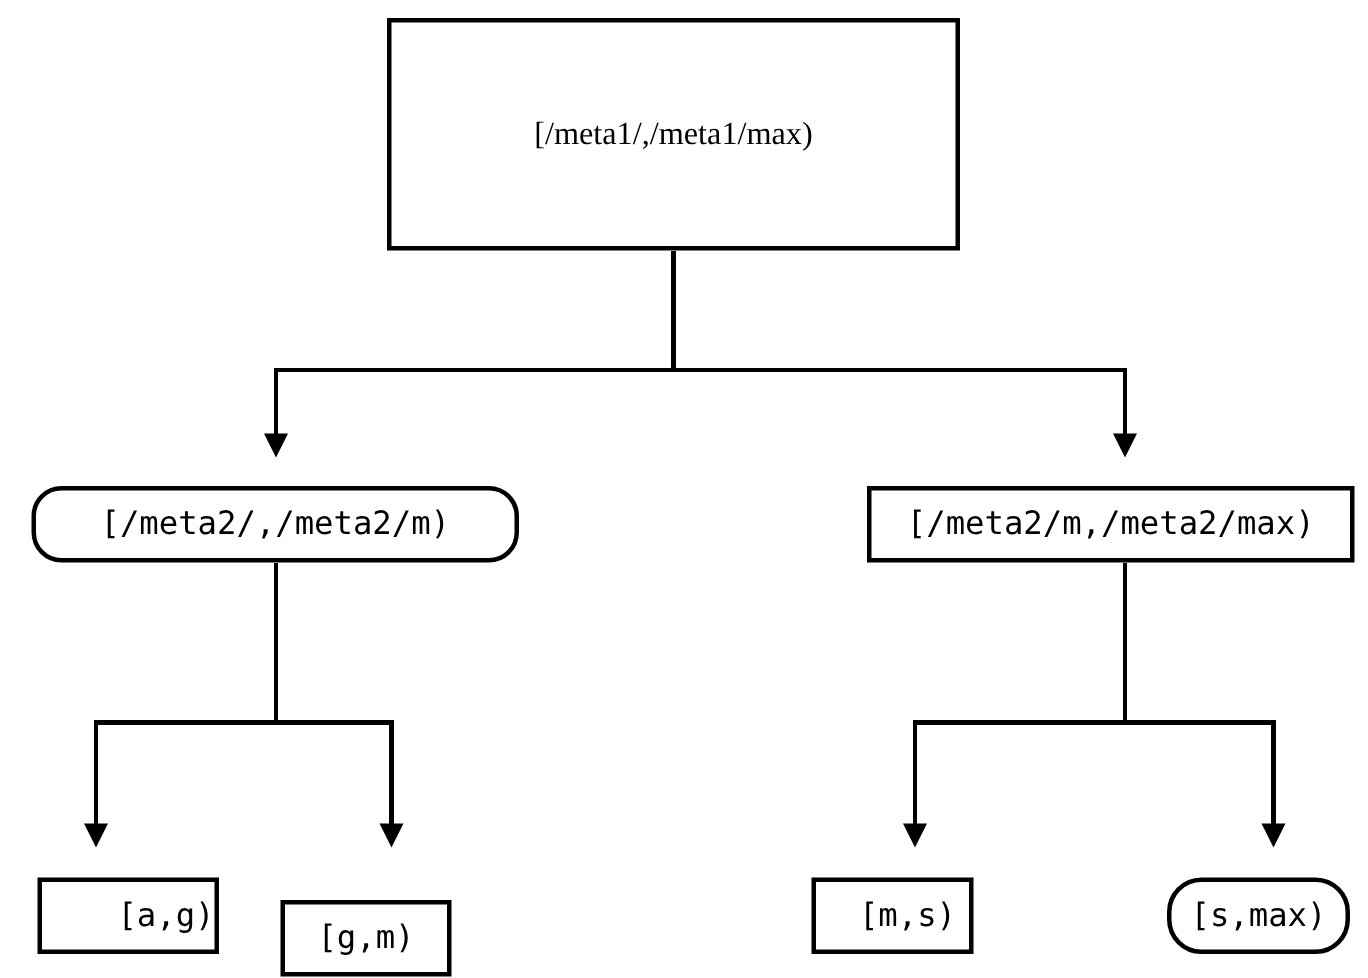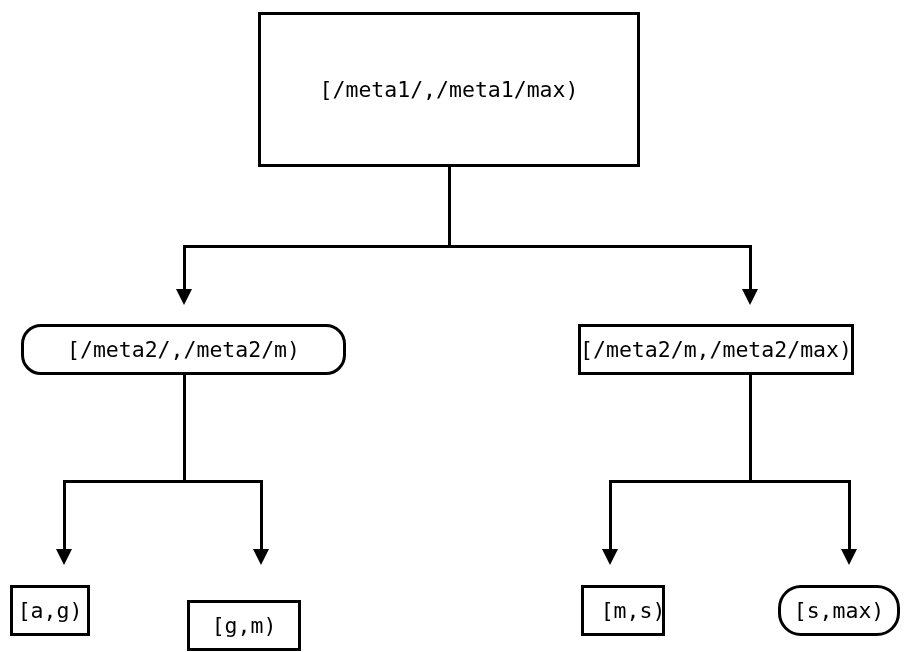--- a/index.html
+++ b/index.html
@@ -25,28 +25,28 @@
     align-items: center;
     justify-content: center;
     color: #000000;
     font-family: "DejaVu Sans Mono", "Liberation Mono", monospace;
     font-size: 21.5px;
     line-height: 1;
     white-space: pre;
     letter-spacing: 0;
   }
   
-  #node-root   { left: 258px; top: 12px;  width: 382px; height: 155px; }
+  #node-root   { left: 258px; top: 12px;  width: 382px; height: 155px; font-family: Liberation Serif, serif; }
   
   #node-mid-left  { left: 21px;  top: 324px; width: 325px; height: 51px; border-radius: 20px; }
-  #node-mid-right { left: 578px; top: 324px; width: 276px; height: 51px; }
+  #node-mid-right { left: 578px; top: 324px; width: 325px; height: 51px; }
   
-  #node-leaf-ag   { left: 10px;  top: 585px; width: 80px;  height: 51px; }
+  #node-leaf-ag   { left: 25px;  top: 585px; width: 121px;  height: 51px; justify-content: flex-end; }
   #node-leaf-gm   { left: 187px; top: 585px; width: 114px;  height: 51px; margin-top: 15px; }
-  #node-leaf-ms   { left: 581px; top: 585px; width: 84px; height: 51px; padding-left: 20px; }
+  #node-leaf-ms   { left: 541px; top: 585px; width: 108px; height: 51px; padding-left: 20px; }
   #node-leaf-smax { left: 778px; top: 585px; width: 122px; height: 51px; border-radius: 23px; }
 
   .edge-svg {
     position: absolute;
     left: 0;
     top: 0;
     width: 912px;
     height: 652px;
     pointer-events: none;
   }

